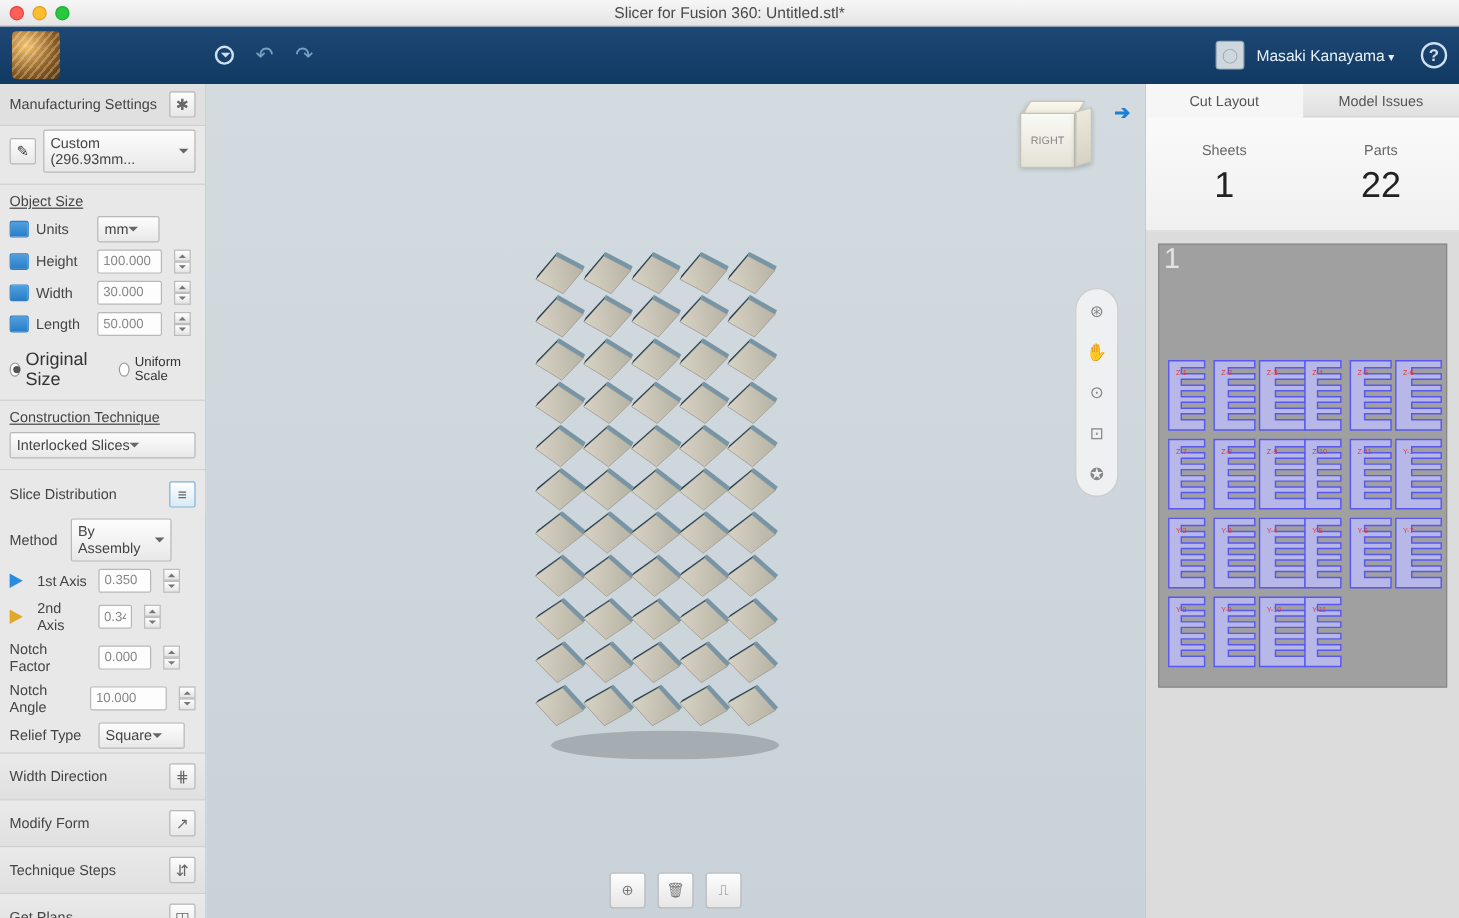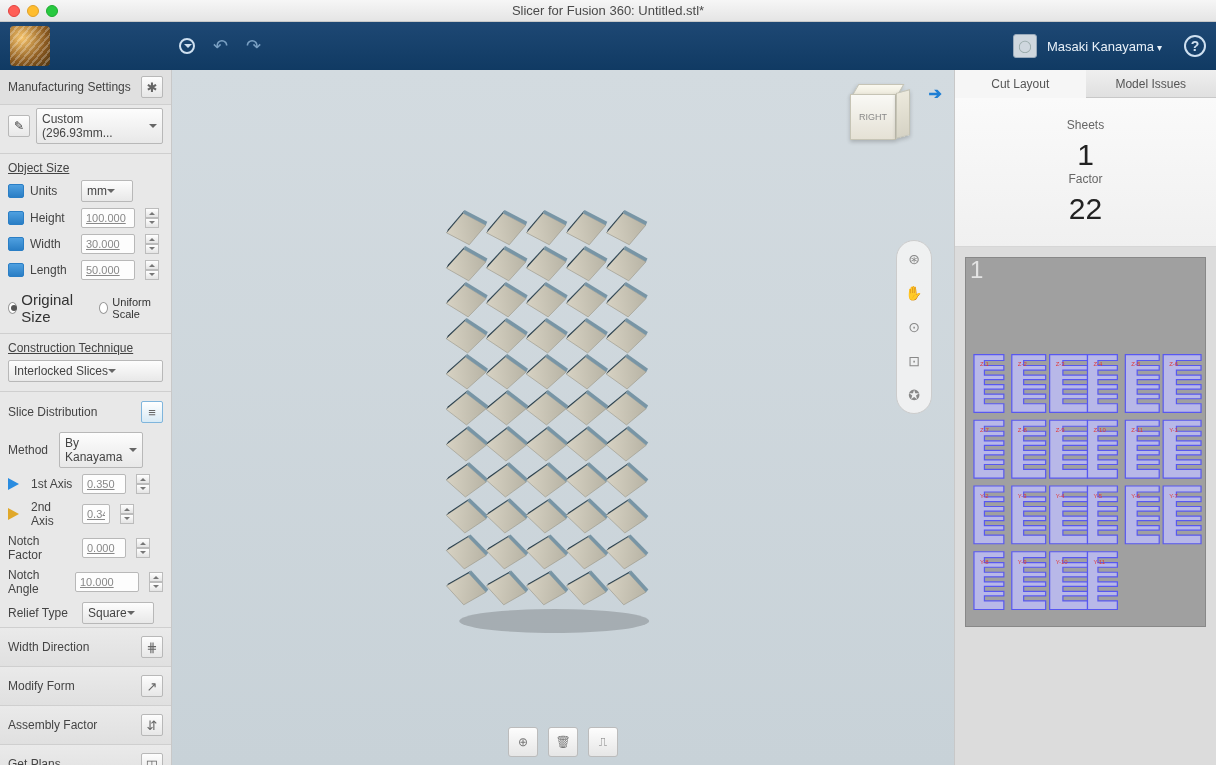--- a/index.html
+++ b/index.html
@@ -39,21 +39,21 @@
 
 
 .sectionhead { background: #e0e0e0; padding: 6px 8px; font-size: 12px; color: #444; border-bottom: 1px solid #cfcfcf; display: flex; justify-content: space-between; align-items: center; }
 .sqbtn { width: 22px; height: 22px; background: linear-gradient(#fdfdfd, #e7e7e7); border: 1px solid #b8b8b8; border-radius: 2px; display:flex; align-items:center; justify-content:center; color:#666; font-size:13px; }
 .sqbtn.active { background: linear-gradient(#fff,#d8eaf5); border-color:#7fb5dc; }
 .field { display: flex; align-items: center; padding: 3px 8px; gap: 6px; }
 .dropdown { background: linear-gradient(#fdfdfd,#e8e8e8); border: 1px solid #b8b8b8; border-radius: 2px; padding: 3px 5px; font-size: 12px; color: #444; display:flex; align-items:center; }
 .dropdown .tri { border: 4px solid transparent; border-top-color: #666; margin-top:3px; }
 .editicon { width: 22px; height: 22px; background: linear-gradient(#fdfdfd,#e8e8e8); border:1px solid #b8b8b8; border-radius:2px; display:flex; align-items:center; justify-content:center; }
 .smalllabel { font-size: 12px; color: #444; width: 45px; }
-.inputbox { width: 54px; height: 20px; background: #fdfdfd; border: 1px solid #b8b8b8; border-radius: 2px; padding: 0 4px; font-size: 11px; color: #888; text-decoration: underline; }
+.inputbox { width: 54px; height: 20px; background: #fdfdfd; border: 1px solid #b8b8b8; border-radius: 2px; padding: 0 4px; font-size: 11px; color: #888; }
 .spinner { display:flex; flex-direction:column; margin-left:4px; }
 .spinbtn { width: 14px; height: 10px; background: linear-gradient(#fff,#e4e4e4); border:1px solid #bcbcbc; display:flex; align-items:center; justify-content:center; }
 .spinbtn .up { border: 3px solid transparent; border-bottom-color:#777; margin-bottom:2px; }
 .spinbtn .dn { border: 3px solid transparent; border-top-color:#777; margin-top:2px; }
 .dimicon { width: 16px; height: 14px; background: linear-gradient(#4fa0e0, #2a7ec5); border-radius: 2px; border:1px solid #2a7ec5; }
 .triicon { width:0; height:0; border: 6px solid transparent; }
 .triicon.blue { border-left: 11px solid #2a8ce0; }
 .triicon.gold { border-left: 11px solid #e0a82a; }
 .radio { width: 12px; height: 12px; border-radius:50%; border:1px solid #999; background:#fff; display:inline-block; position:relative; }
 .radio.on::after { content:""; width:6px; height:6px; background:#555; border-radius:50%; position:absolute; left:2px; top:2px; }
@@ -73,21 +73,21 @@
 .navcluster .nb { width:20px; height:20px; color:#888; display:flex; align-items:center; justify-content:center; font-size:14px; }
 .model { position:absolute; left:50%; top:50%; transform: translate(-57%, -50%); width:240px; height:430px; }
 .model svg { width:100%; height:100%; }
 .toolbar { position:absolute; bottom:8px; left:50%; transform:translateX(-50%); display:flex; gap:10px; }
 .toolbar .tbtn { width:30px; height:30px; background:linear-gradient(#fdfdfd,#e6e6e6); border:1px solid #bcbcbc; border-radius:3px; display:flex; align-items:center; justify-content:center; color:#777; }
 
 
 .rtabs { display:flex; height:28px; }
 .rtab { flex:1; background:linear-gradient(#efefef,#e0e0e0); border-bottom:1px solid #c8c8c8; display:flex; align-items:center; justify-content:center; font-size:12px; color:#555; }
 .rtab.active { background:#f6f6f6; border-bottom:1px solid #f6f6f6; }
-.stats { display:flex; border-bottom:1px solid #d6d6d6; padding: 20px 0; background:linear-gradient(#fafafa,#f0f0f0);flex-direction:column; }
+.stats { display:flex; border-bottom:1px solid #d6d6d6; padding: 20px 0; background:linear-gradient(#fafafa,#f0f0f0); }
 .stats .stat { flex:1; text-align:center; }
 .stats .stat .lbl { font-size:12px; color:#666; margin-bottom:6px; }
 .stats .stat .val { font-size:30px; color:#222; font-weight:300; }
 .sheetview { flex:1; background:#dcdcdc; padding: 10px; overflow:hidden; }
 .sheet { width:100%; height:370px; background:#a0a0a0; border:1px solid #888; position:relative; }
 .sheet .num { position:absolute; left:4px; top:-2px; color:#e4e4e4; font-size:24px; font-weight:300; }
 .sheet svg { position:absolute; left:0; right:0; bottom:0; width:100%; }
 </style>
 </head>
 <body>
@@ -207,21 +207,21 @@
     </div>
 
     <div class="divider" style="margin-top:6px"></div>
     <div class="sectionhead" style="background:#e8e8e8; border:0; padding-top:9px">
       <span>Slice Distribution</span>
       <div class="sqbtn active">≡</div>
     </div>
     <div class="field">
       <span class="smalllabel">Method</span>
       <div class="dropdown" style="width:84px">
-        <span>By Kanayama</span>
+        <span>By Assembly</span>
           <span class="tri"></span>
       </div>
     </div>
     <div style="height:6px"></div>
     <div class="field">
       <div class="triicon blue"></div>
       <span class="smalllabel">1st Axis</span>
       <input class="inputbox" style="width: 44px;" value="0.350">
       <div class="spinner">
           <div class="spinbtn">
@@ -284,21 +284,21 @@
     <div class="bottomsec">
       <div class="collapserow">
         <span>Width Direction</span>
         <div class="sqbtn">⋕</div>
       </div>
       <div class="collapserow">
         <span>Modify Form</span>
         <div class="sqbtn">↗</div>
       </div>
       <div class="collapserow">
-        <span>Assembly Factor</span>
+        <span>Technique Steps</span>
         <div class="sqbtn">⇵</div>
       </div>
       <div class="collapserow">
         <span>Get Plans</span>
         <div class="sqbtn">◫</div>
       </div>
     </div>
   </div>
 
   <div class="center">
@@ -628,21 +628,21 @@
     <div class="rtabs">
       <div class="rtab active">Cut Layout</div>
       <div class="rtab">Model Issues</div>
     </div>
     <div class="stats">
       <div class="stat">
         <div class="lbl">Sheets</div>
         <div class="val">1</div>
       </div>
       <div class="stat">
-        <div class="lbl">Factor</div>
+        <div class="lbl">Parts</div>
         <div class="val">22</div>
       </div>
     </div>
     <div class="sheetview">
       <div class="sheet">
         <div class="num">1</div>
         <svg viewBox="0 0 240 280" height="280">
           <g stroke="#5858f0" stroke-width="1.2" fill="#b8b8e8">
 
           <g id="parts">

